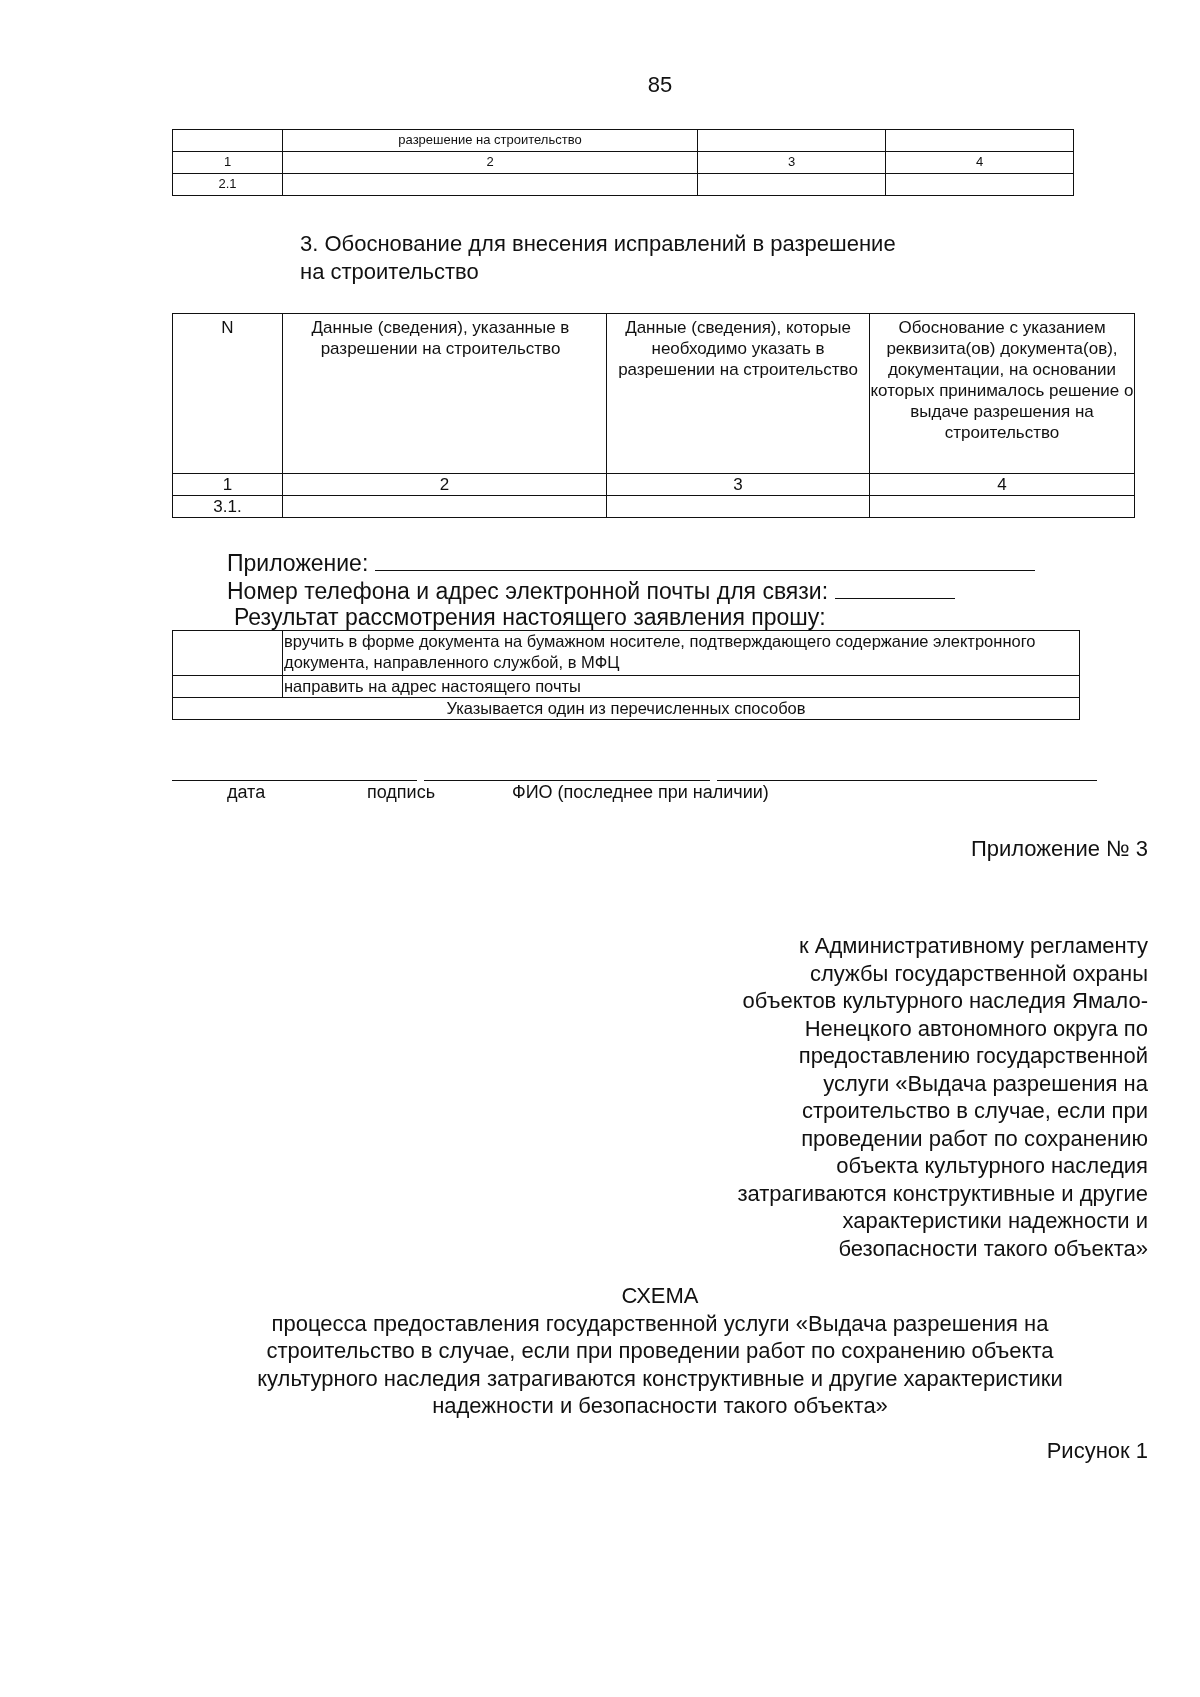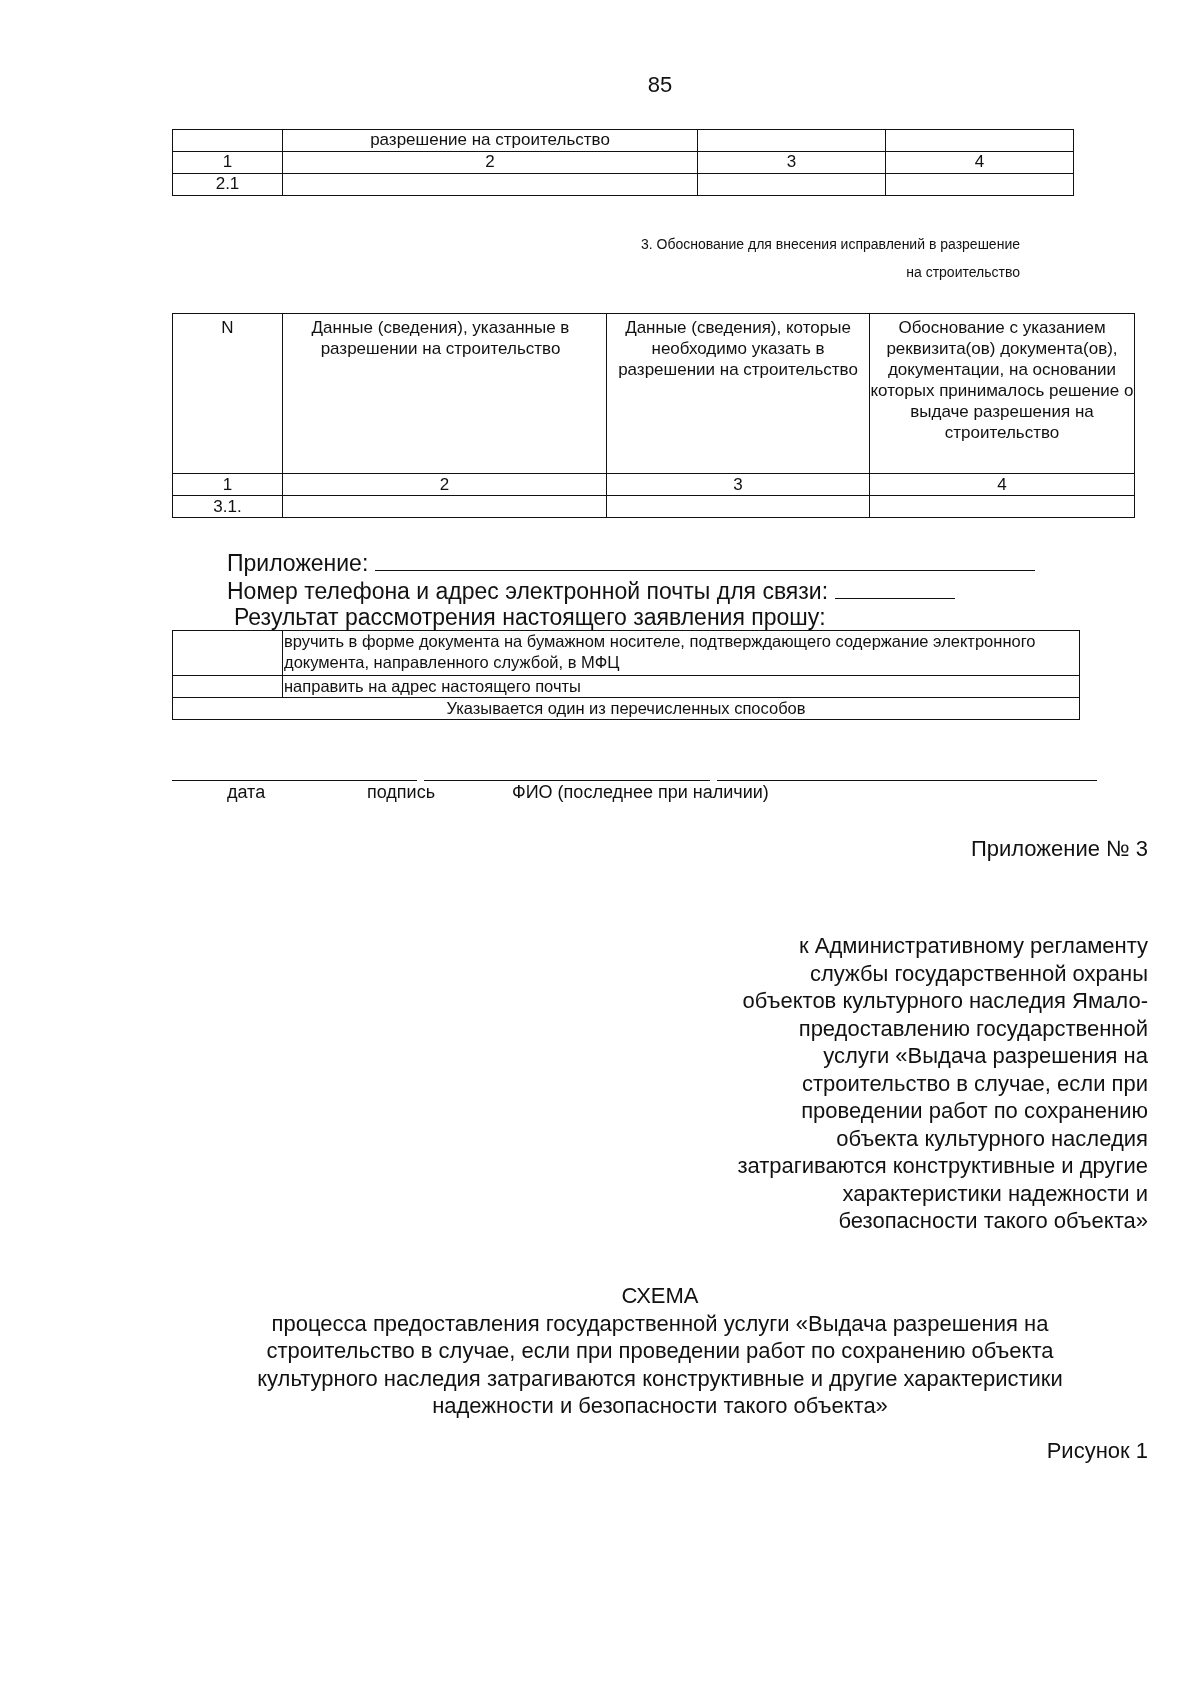--- a/index.html
+++ b/index.html
@@ -2,22 +2,22 @@
 <html><head>
 <meta charset="utf-8">
 <style>
   html, body { margin: 0; padding: 0; background: #ffffff; }
   body { width: 1200px; height: 1697px; position: relative; color: #111; font-family: "Liberation Sans", sans-serif; overflow: hidden; }
   .abs { position: absolute; }
   .page-num { left: 0; width: 1320px; top: 72px; text-align: center; font-size: 22px; }
   table { border-collapse: collapse; position: absolute; table-layout: fixed; }
   td { border: 1.5px solid #111; padding: 0; font-size: 17px; text-align: center; vertical-align: top; line-height: 21px; }
   #t1 { left: 172px; top: 129px; width: 901px; }
-  #t1 td { height: 21px; font-size: 17px; line-height: 20px; }
-  .sec-title { left: 300px; width: 720px; top: 230px; text-align: right; font-size: 14px; line-height: 28px; }
+  #t1 td { height: 21px; font-size: 13px; line-height: 20px; }
+  .sec-title { left: 300px; width: 720px; top: 230px; text-align: left; font-size: 22px; line-height: 28px; }
   #t2 { left: 172px; top: 313px; width: 962px; }
   #t2 .hdr td { height: 156px; padding-top: 3px; font-size: 17px; }
   #t2 .row td { height: 21px; }
   .line-text { font-size: 23px; line-height: 28px; }
   .ul { display: inline-block; border-bottom: 1.5px solid #111; height: 22px; vertical-align: baseline; }
   #t3 { left: 172px; top: 630px; width: 907px; }
   #t3 td { text-align: left; font-size: 16.5px; line-height: 21px; height: 21px; }
   #t3 td.c { text-align: center; }
   .sigline { top: 780px; height: 0; border-top: 1.5px solid #111; }
   .siglabel { top: 782px; font-size: 18px; }
@@ -127,20 +127,21 @@
 <div class="abs sigline" style="left:717px; width:380px;"></div>
 <div class="abs siglabel" style="left:227px;">дата</div>
 <div class="abs siglabel" style="left:367px;">подпись</div>
 <div class="abs siglabel" style="left:512px;">ФИО (последнее при наличии)</div>
 
 <div class="abs right-block" style="top:835px;">Приложение № 3</div>
 <div class="abs right-block" style="top:932px;">
   <div>к Административному регламенту</div>
   <div>службы государственной охраны</div>
   <div>объектов культурного наследия Ямало-</div>
+  <div>Ненецкого автономного округа по</div>
   <div>предоставлению государственной</div>
   <div>услуги «Выдача разрешения на</div>
   <div>строительство в случае, если при</div>
   <div>проведении работ по сохранению</div>
   <div>объекта культурного наследия</div>
   <div>затрагиваются конструктивные и другие</div>
   <div>характеристики надежности и</div>
   <div>безопасности такого объекта»</div>
 </div>
 

